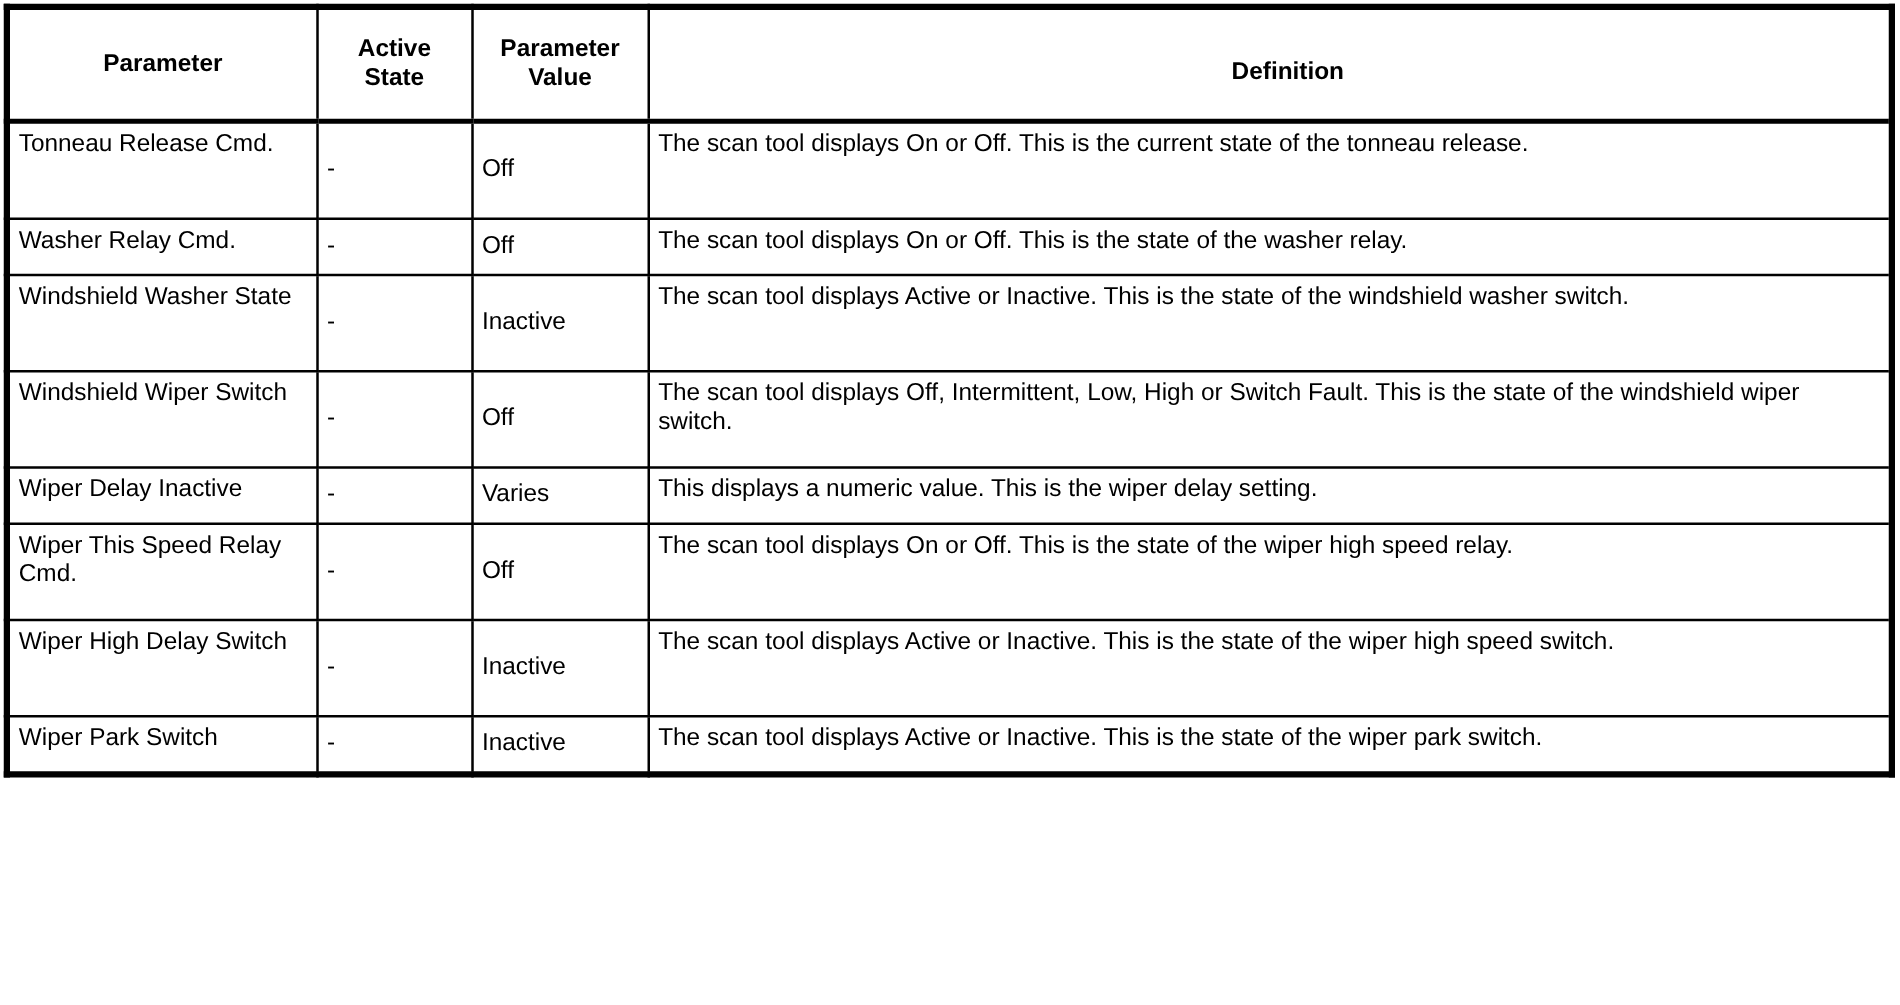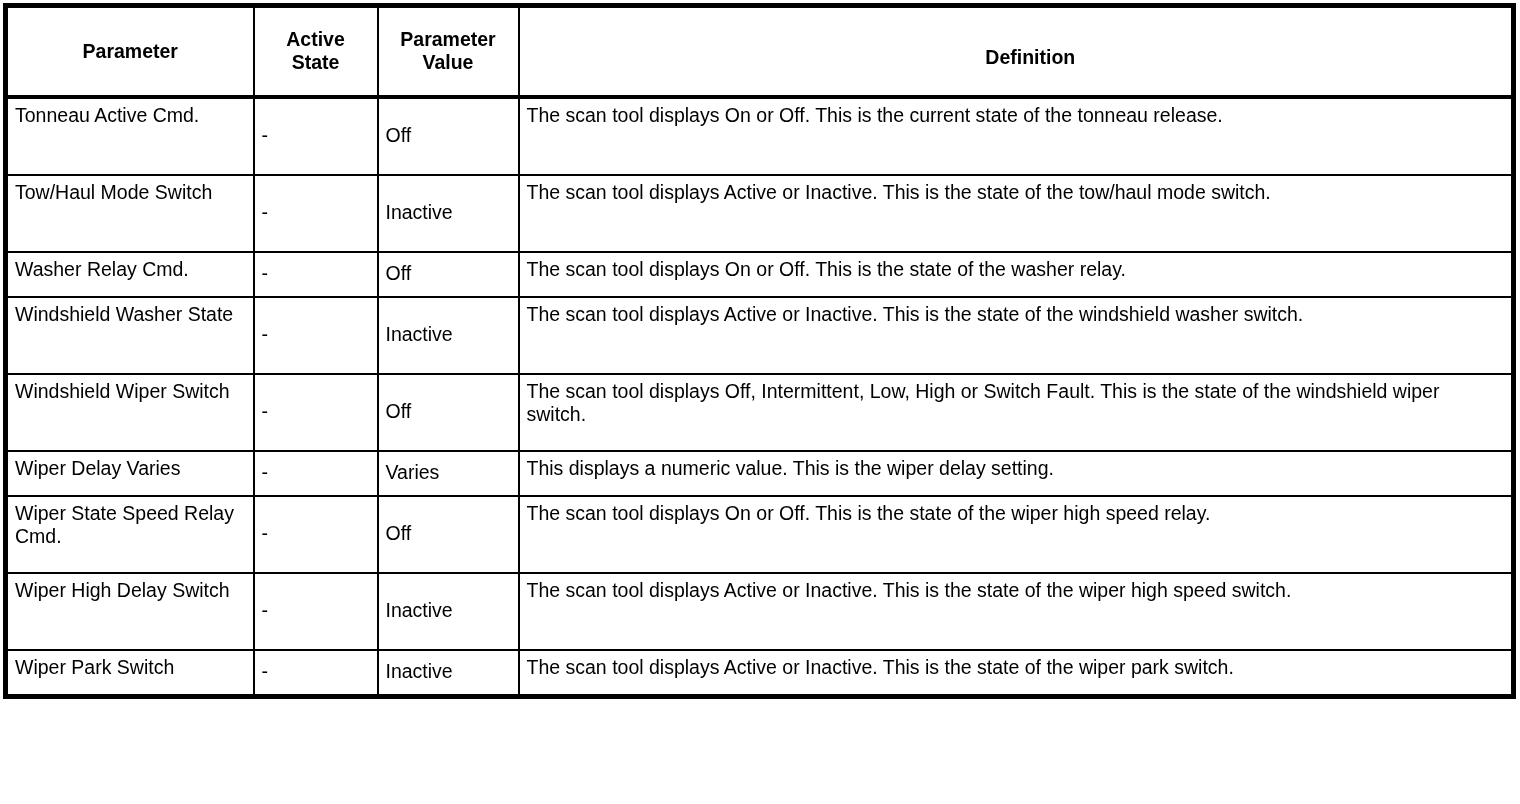--- a/index.html
+++ b/index.html
@@ -94,57 +94,51 @@
         </th>
         <th class="th-value">
           <span>Parameter</span><br>
           <span>Value</span>
         </th>
         <th class="th-def">Definition</th>
       </tr>
     </thead>
     <tbody>
       <tr class="row-1">
-        <td class="cell-param">Tonneau Active Cmd.</td>
+        <td class="cell-param">Tonneau Release Cmd.</td>
         <td class="cell-state">-</td>
         <td class="cell-value">Off</td>
         <td class="cell-def">The scan tool displays On or Off. This is the current state of the tonneau release.</td>
-      </tr>
-      <tr class="row-2">
-        <td class="cell-param">Tow/Haul Mode Switch</td>
-        <td class="cell-state">-</td>
-        <td class="cell-value">Inactive</td>
-        <td class="cell-def">The scan tool displays Active or Inactive. This is the state of the tow/haul mode switch.</td>
       </tr>
       <tr class="row-5">
         <td class="cell-param">Washer Relay Cmd.</td>
         <td class="cell-state">-</td>
         <td class="cell-value">Off</td>
         <td class="cell-def">The scan tool displays On or Off. This is the state of the washer relay.</td>
       </tr>
       <tr class="row-6">
         <td class="cell-param">Windshield Washer State</td>
         <td class="cell-state">-</td>
         <td class="cell-value">Inactive</td>
         <td class="cell-def">The scan tool displays Active or Inactive. This is the state of the windshield washer switch.</td>
       </tr>
       <tr class="row-7">
         <td class="cell-param">Windshield Wiper Switch</td>
         <td class="cell-state">-</td>
         <td class="cell-value">Off</td>
         <td class="cell-def">The scan tool displays Off, Intermittent, Low, High or Switch Fault. This is the state of the windshield wiper switch.</td>
       </tr>
       <tr class="row-8">
-        <td class="cell-param">Wiper Delay Varies</td>
+        <td class="cell-param">Wiper Delay Inactive</td>
         <td class="cell-state">-</td>
         <td class="cell-value">Varies</td>
         <td class="cell-def">This displays a numeric value. This is the wiper delay setting.</td>
       </tr>
       <tr class="row-9">
-        <td class="cell-param">Wiper State Speed Relay Cmd.</td>
+        <td class="cell-param">Wiper This Speed Relay Cmd.</td>
         <td class="cell-state">-</td>
         <td class="cell-value">Off</td>
         <td class="cell-def">The scan tool displays On or Off. This is the state of the wiper high speed relay.</td>
       </tr>
       <tr class="row-10">
         <td class="cell-param">Wiper High Delay Switch</td>
         <td class="cell-state">-</td>
         <td class="cell-value">Inactive</td>
         <td class="cell-def">The scan tool displays Active or Inactive. This is the state of the wiper high speed switch.</td>
       </tr>

